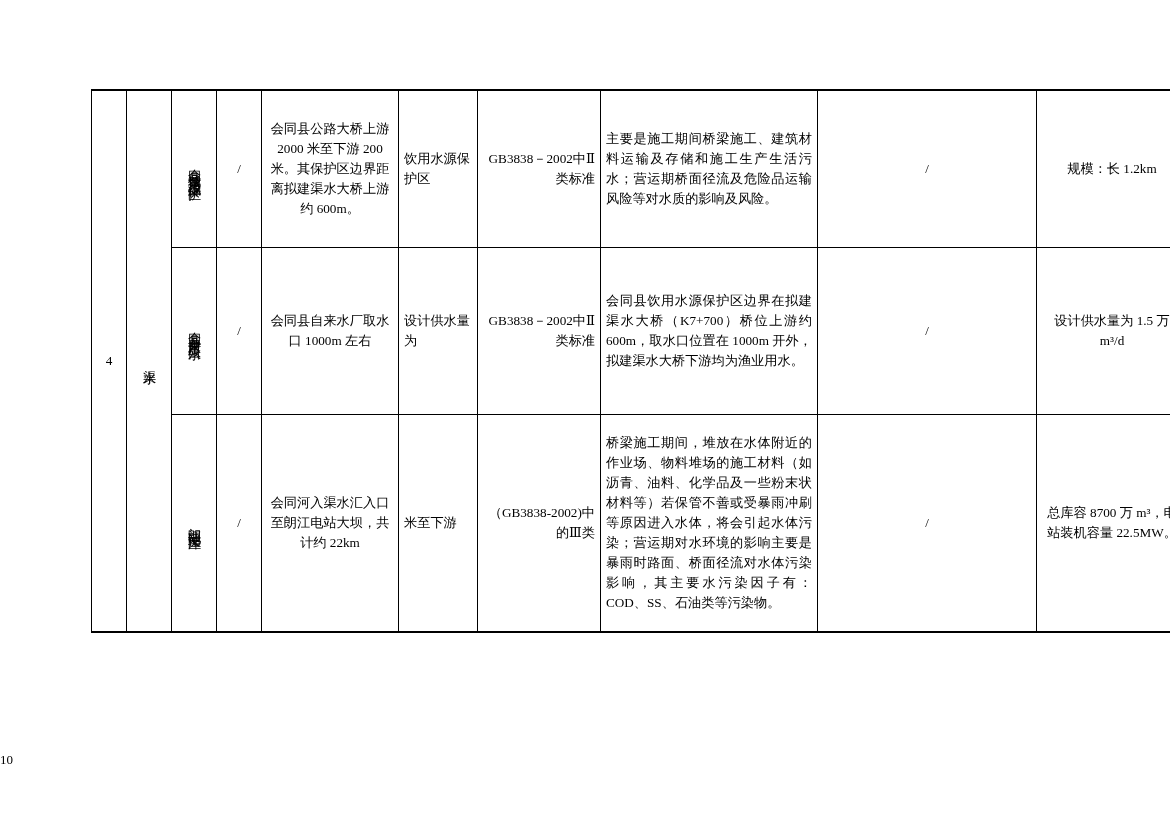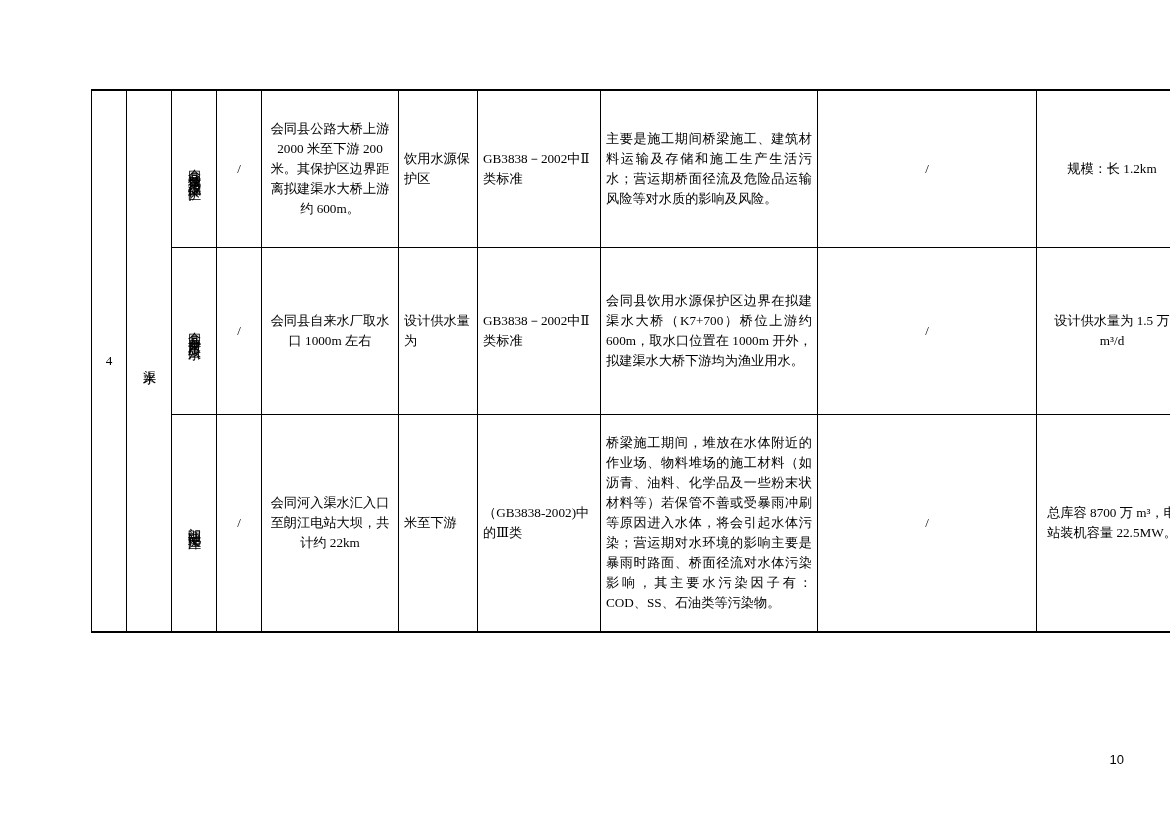--- a/index.html
+++ b/index.html
@@ -42,21 +42,21 @@
   
   .doc-table {
     border-top: 2px solid #000000;
     border-bottom: 2px solid #000000;
   }
   .c-idx   { width: 24px;  text-align: center; }
   .c-name  { width: 34px;  text-align: center; }
   .c-slash { width: 34px;  text-align: center; }
   .c-pos   { width: 126px; text-align: center; }
   .c-func  { width: 68px;  text-align: left; }
-  .c-std   { width: 112px; text-align: left; }
+  .c-std   { width: 112px; text-align: right; }
   .c-eff   { width: 206px; text-align: justify; text-justify: inter-ideograph; }
   .c-meas  { width: 208px; text-align: center; }
   .c-scale { width: 140px; text-align: center; }
 
   .vert {
     writing-mode: vertical-rl;
     text-orientation: upright;
     letter-spacing: 2px;
     margin: 0 auto;
     line-height: 1.22;
@@ -70,23 +70,23 @@
   .just {
     text-align: justify;
     text-justify: inter-ideograph;
   }
 
   .page-number {
     position: absolute;
     left: 0;
     top: 752px;
     width: 1124px;
-    text-align: right;
+    text-align: left;
     font-size: 13px;
-    font-family: Liberation Sans, sans-serif;
+    font-family: Liberation Serif, serif;
   }
 </style>
 </head>
 <body>
 
 <div class="page">
 
   <table class="doc-table">
     <tbody>
       <tr>

